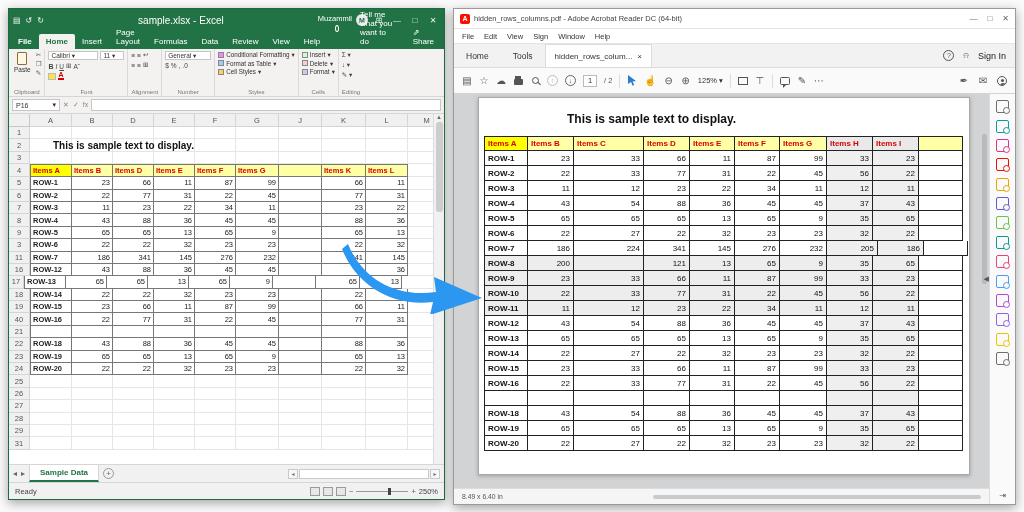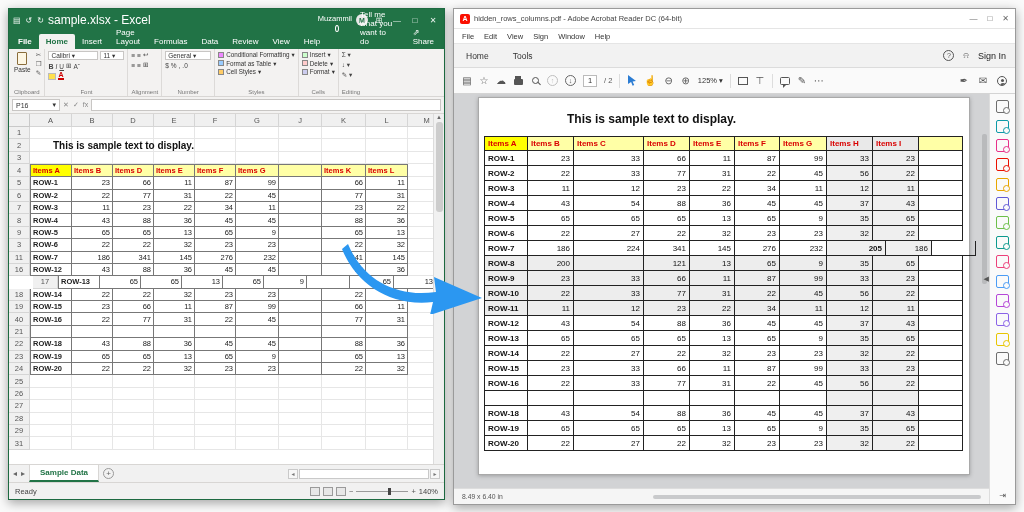--- a/index.html
+++ b/index.html
@@ -4,21 +4,21 @@
 <style>
   *{margin:0;padding:0;box-sizing:border-box;font-family:"Liberation Sans",sans-serif}
   body{width:1024px;height:512px;background:#fafafa;position:relative;overflow:hidden}
   .stage{position:absolute;inset:0}
   .win{position:absolute;background:#fff;box-shadow:0 3px 10px rgba(0,0,0,.35)}
 
   
   .xl{left:8px;top:8px;width:437px;height:492px;border:1px solid #1d6a41;display:flex;flex-direction:column;font-size:8px}
   .xl-title{height:22px;background:#217346;display:flex;align-items:center;color:#fff;padding:0 4px;gap:4px}
   .xl-title .qat{display:flex;gap:5px;font-size:8px;opacity:.95}
-  .xl-title .ttl{flex:1;text-align:left;font-size:12px}
+  .xl-title .ttl{flex:1;text-align:center;font-size:10px}
   .xl-user{display:flex;gap:4px;font-size:7.5px}
   .avatar{width:12px;height:12px;border-radius:50%;background:#e8e8e8;color:#217346;font-size:7px;font-weight:bold;display:flex;align-items:center;justify-content:center}
   .winbtn{width:14px;text-align:center;font-size:8px;opacity:.9}
   .xl-tabs{height:18px;background:#217346;display:flex;align-items:flex-end;color:#fff;gap:0;padding:0 2px}
   .xl-tab{padding:3px 7px;font-size:8px}
   .xl-tab.active{background:#f3f2f1;color:#217346;font-weight:bold;border-radius:2px 2px 0 0}
   .xl-tab.file{font-weight:bold}
   .tellme{display:flex;align-items:center;gap:21px;padding:3px 8px;font-size:8px}
   .bulb{width:7px;height:7px;border:1px solid #fff;border-radius:50%;display:inline-block}
   .xl-share{margin-left:auto;padding:3px 8px;font-size:8px}
@@ -436,21 +436,21 @@
             <div class="xc tb val" style="width: 41px;">88</div>
             <div class="xc tb val" style="width: 41px;">36</div>
             <div class="xc tb val" style="width: 41px;">45</div>
             <div class="xc tb val" style="width: 43px;">45</div>
             <div class="xc tb val" style="width: 43px;"></div>
             <div class="xc tb val" style="width: 44px;">88</div>
             <div class="xc tb val" style="width: 42px;">36</div>
             <div class="xc " style="width: 38px;"></div>
           </div>
           <div class="xrow" style="position: relative;">
-            <div class="xc xgut" style="width: 25px; margin-left: 24px;">17</div>
+            <div class="xc xgut" style="width: 15px;">17</div>
             <div class="xc tb lbl tbl" style="width: 42px;">ROW-13</div>
             <div class="xc tb val" style="width: 41px;">65</div>
             <div class="xc tb val" style="width: 41px;">65</div>
             <div class="xc tb val" style="width: 41px;">13</div>
             <div class="xc tb val" style="width: 41px;">65</div>
             <div class="xc tb val" style="width: 43px;">9</div>
             <div class="xc tb val" style="width: 43px;"></div>
             <div class="xc tb val" style="width: 44px;">65</div>
             <div class="xc tb val" style="width: 42px;">13</div>
             <div class="xc " style="width: 38px;"></div>
@@ -647,21 +647,21 @@
         <span class="vic"></span>
         <span class="vic"></span>
         <span class="vic"></span>
         <span class="zslider">
           <span>−</span>
           <span class="ztrack">
               <span class="zthumb"></span>
             </span>
           <span>+</span>
         </span>
-        <span>140%</span>
+        <span>250%</span>
       </span>
     </div>
   </div>
 
   <div class="win pdf">
     <div class="pdf-title">
       <span class="alogo">A</span>
       <span>hidden_rows_columns.pdf - Adobe Acrobat Reader DC (64-bit)</span>
       <span class="wbts">
         <span>—</span>
@@ -673,20 +673,24 @@
       <span>File</span>
       <span>Edit</span>
       <span>View</span>
       <span>Sign</span>
       <span>Window</span>
       <span>Help</span>
     </div>
     <div class="pdf-tabbar">
       <span class="ptab">Home</span>
       <span class="ptab">Tools</span>
+      <span class="doctab">
+        <span>hidden_rows_colum...</span>
+        <span>×</span>
+      </span>
       <span class="right">
         <span class="qcirc">?</span>
         <span>⍾</span>
         <span class="signin">Sign In</span>
       </span>
     </div>
     <div class="pdf-toolbar">
       <span class="ti">▤</span>
       <span class="ti">☆</span>
       <span class="ti">☁</span>
@@ -819,21 +823,21 @@
                 <div class="pc trail" style="width: 44px;"></div>
               </div>
               <div class="prow">
                 <div class="pc plabel pcl" style="width: 44px;">ROW-7</div>
                 <div class="pc " style="width: 46px;">186</div>
                 <div class="pc " style="width: 70px;">224</div>
                 <div class="pc " style="width: 46px;">341</div>
                 <div class="pc " style="width: 45px;">145</div>
                 <div class="pc " style="width: 45px;">276</div>
                 <div class="pc " style="width: 47px;">232</div>
-                <div class="pc gcol" style="width: 59px; font-weight: bold;">205</div>
+                <div class="pc gcol" style="width: 51px;">205</div>
                 <div class="pc gcol" style="width: 46px;">186</div>
                 <div class="pc trail" style="width: 44px;"></div>
               </div>
               <div class="prow shade">
                 <div class="pc plabel pcl" style="width: 44px;">ROW-8</div>
                 <div class="pc " style="width: 46px;">200</div>
                 <div class="pc " style="width: 70px;"></div>
                 <div class="pc " style="width: 46px;">121</div>
                 <div class="pc " style="width: 45px;">13</div>
                 <div class="pc " style="width: 45px;">65</div>

